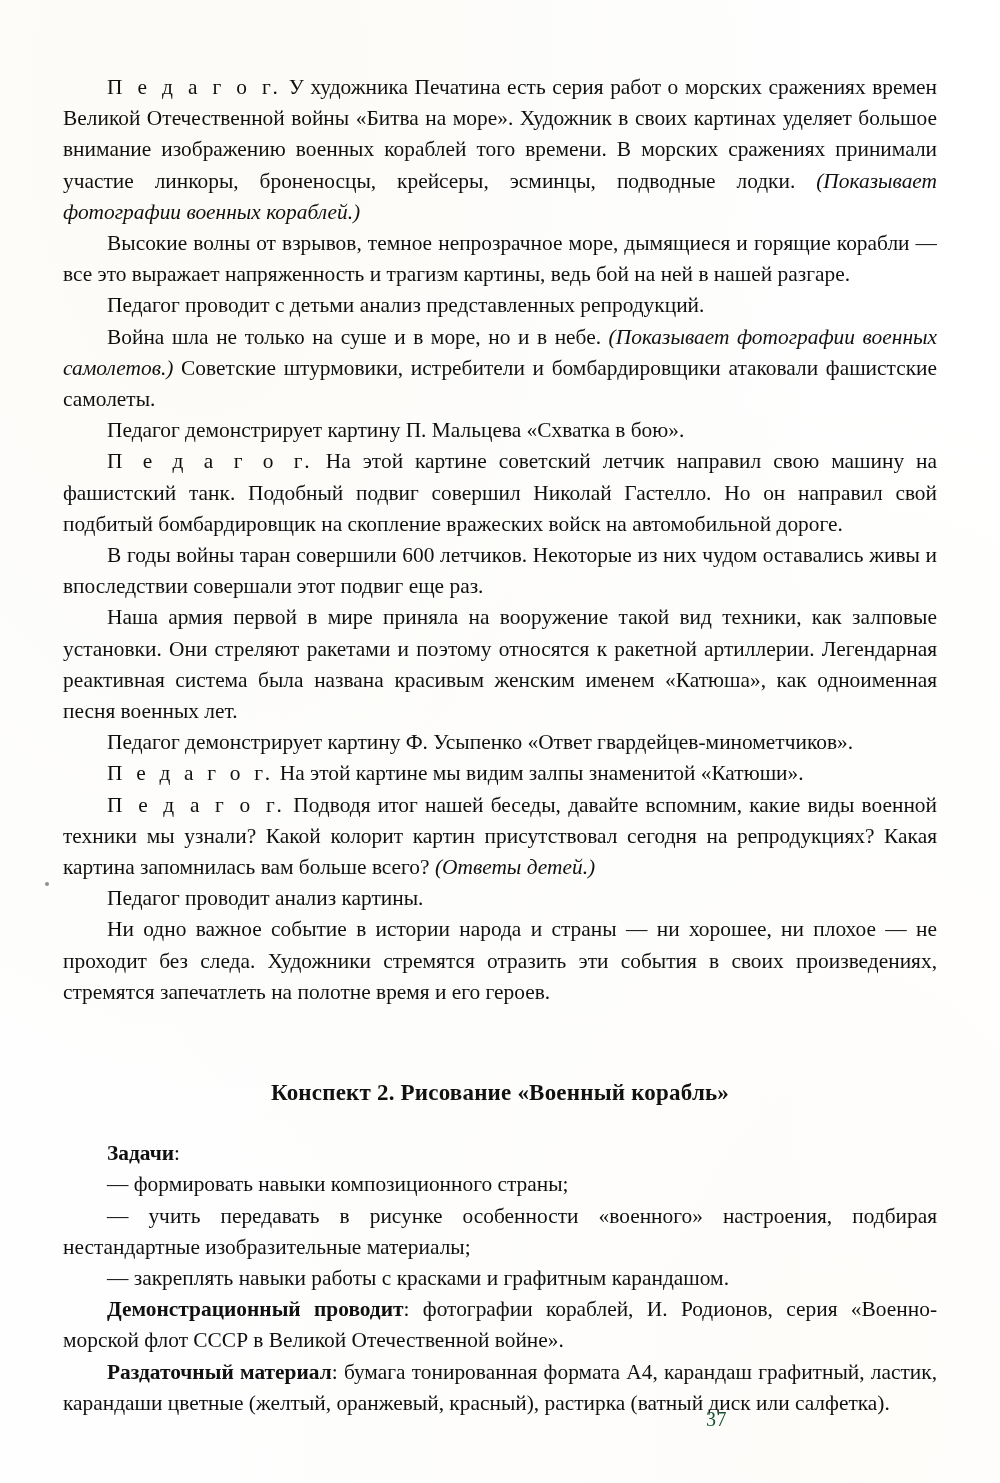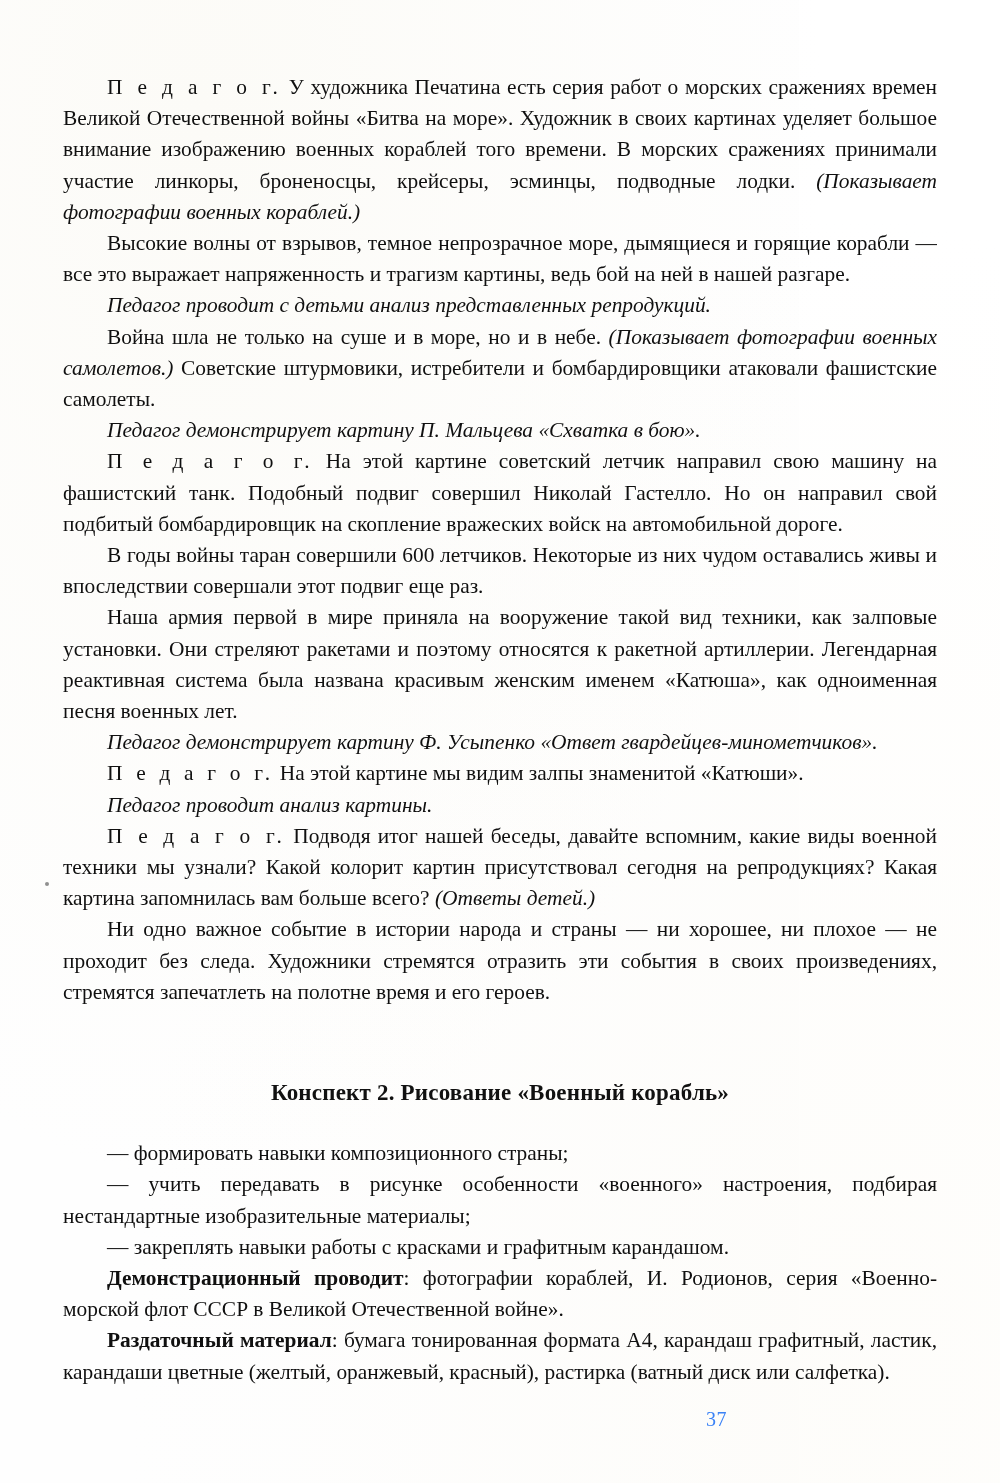--- a/index.html
+++ b/index.html
@@ -34,21 +34,20 @@
     margin: 0;
     font-size: 21.4px;
     line-height: 31.2px;
     text-align: justify;
     text-indent: 44px;
     color: #101010;
     -webkit-font-smoothing: antialiased;
   }
 
   p.italic {
-    font-style: italic;
   }
 
   .spaced {
     letter-spacing: 4.2px;
   }
 
   .bold {
     font-weight: bold;
   }
 
@@ -79,21 +78,21 @@
     text-align: justify;
     text-indent: 44px;
     color: #101010;
   }
 
   .pagenum {
     position: absolute;
     right: 72px;
     bottom: 52px;
     font-size: 20px;
-    color: #3b82f6;
+    color: #14532d;
     letter-spacing: 0.5px;
   }
 
   .speck {
     position: absolute;
     left: 45px;
     top: 882px;
     width: 4px;
     height: 4px;
     background: #6b6b6b;
@@ -135,32 +134,33 @@
 
     <p class="para"><span>В годы войны таран совершили 600 летчиков. Некоторые из них чудом оставались живы и впоследствии совершали этот подвиг еще раз.</span></p>
 
     <p class="para"><span>Наша армия первой в мире приняла на вооружение такой вид техники, как залповые установки. Они стреляют ракетами и поэтому относятся к ракетной артиллерии. Легендарная реактивная система была названа красивым женским именем «Катюша», как одноименная песня военных лет.</span></p>
 
 
     <p class="para italic"><span>Педагог демонстрирует картину Ф. Усыпенко «Ответ гвардейцев-минометчиков».</span></p>
 
     <p class="para"><span class="spaced">П е д а г о г.</span><span> На этой картине мы видим залпы знаменитой «Катюши».</span></p>
 
+    <p class="para"><span class="spaced">П е д а г о г.</span><span> Подводя итог нашей беседы, давайте вспомним, какие виды военной техники мы узнали? Какой колорит картин присутствовал сегодня на репродукциях? Какая картина запомнилась вам больше всего? </span><span class="it">(Ответы детей.)</span></p>
+
     <p class="para italic"><span>Педагог проводит анализ картины.</span></p>
-
-    <p class="para"><span class="spaced">П е д а г о г.</span><span> Подводя итог нашей беседы, давайте вспомним, какие виды военной техники мы узнали? Какой колорит картин присутствовал сегодня на репродукциях? Какая картина запомнилась вам больше всего? </span><span class="it">(Ответы детей.)</span></p>
 
     <p class="para"><span>Ни одно важное событие в истории народа и страны — ни хорошее, ни плохое — не проходит без следа. Художники стремятся отразить эти события в своих произведениях, стремятся запечатлеть на полотне время и его героев.</span></p>
 
     <div class="gap-before-heading"></div>
 
     <h2 class="heading">Конспект 2. Рисование «Военный корабль»</h2>
 
     <div class="gap-after-heading"></div>
 
+    <p class="para"><span class="bold">Задачи</span><span>:</span></p>
 
     <ul class="tasks">
       <li>— формировать навыки композиционного страны;</li>
       <li>— учить передавать в рисунке особенности «военного» настроения, подбирая нестандартные изобразительные материалы;</li>
       <li>— закреплять навыки работы с красками и графитным карандашом.</li>
     </ul>
 
     <p class="para"><span class="bold">Демонстрационный проводит</span><span>: </span><span>фотографии кораблей, И. Родионов, серия «Военно-морской флот СССР в Великой Отечественной войне».</span></p>
 
     <p class="para"><span class="bold">Раздаточный материал</span><span>: </span><span>бумага тонированная формата А4, карандаш графитный, ластик, карандаши цветные (желтый, оранжевый, красный), растирка (ватный диск или салфетка).</span></p>

